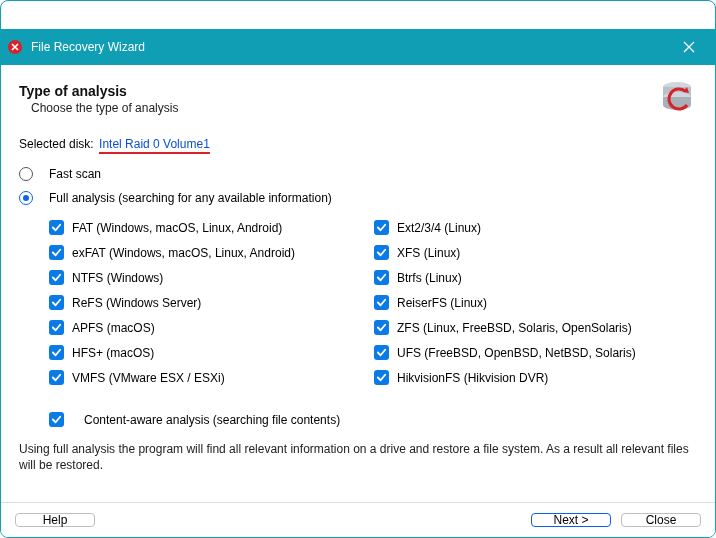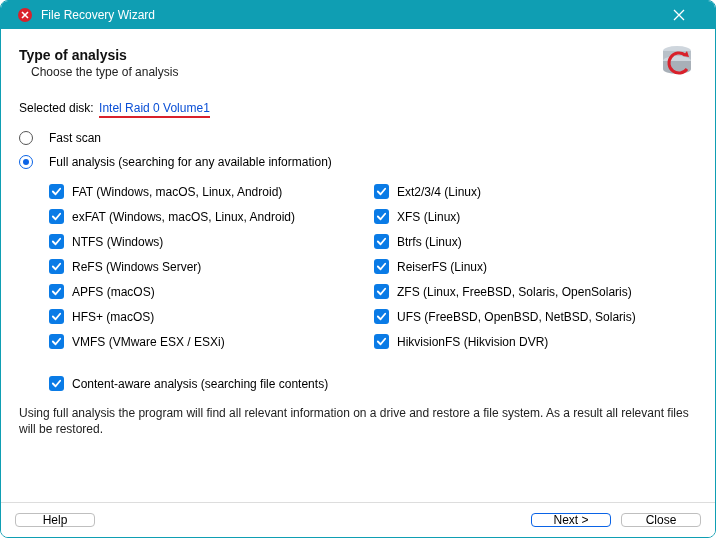--- a/index.html
+++ b/index.html
@@ -10,24 +10,25 @@
     font-size: 12px;
     background: #fff;
     border: 1px solid #0f9eb3;
     border-radius: 8px;
     overflow: hidden;
     position: relative;
     color: #000;
   }
   .titlebar {
     background: #0f9eb3;
-    height: 28px;
+    height: 36px;
     display: flex; align-items: center;
-    padding: 0 16px;
+    padding: 0 6px;
     color: #fff;
+    margin-top: 28px;
   }
   .titlebar .appicon {
     width: 16px; height: 16px;
     margin-right: 8px;
     display: inline-flex; align-items: center; justify-content: center;
   }
   .titlebar .title { font-size: 12px; }
   .titlebar .spacer { flex: 1; }
   .titlebar .close {
     width: 40px; height: 28px;
@@ -99,21 +100,21 @@
   }
   .cbox {
     width: 15px; height: 15px;
     border-radius: 3px;
     background: #0a7be6;
     display: inline-flex; align-items: center; justify-content: center;
     flex-shrink: 0;
   }
   .cbox svg { width: 11px; height: 11px; }
   .content-aware {
-    display: flex; align-items: center; gap: 8px;
+    display: flex; align-items: center; gap: 20px;
     margin: 22px 0 0 30px;
   }
   .desc {
     margin: 14px 0 0 0;
     font-size: 12px;
     color: #222;
     line-height: 1.35;
   }
   .footer {
     position: absolute;

